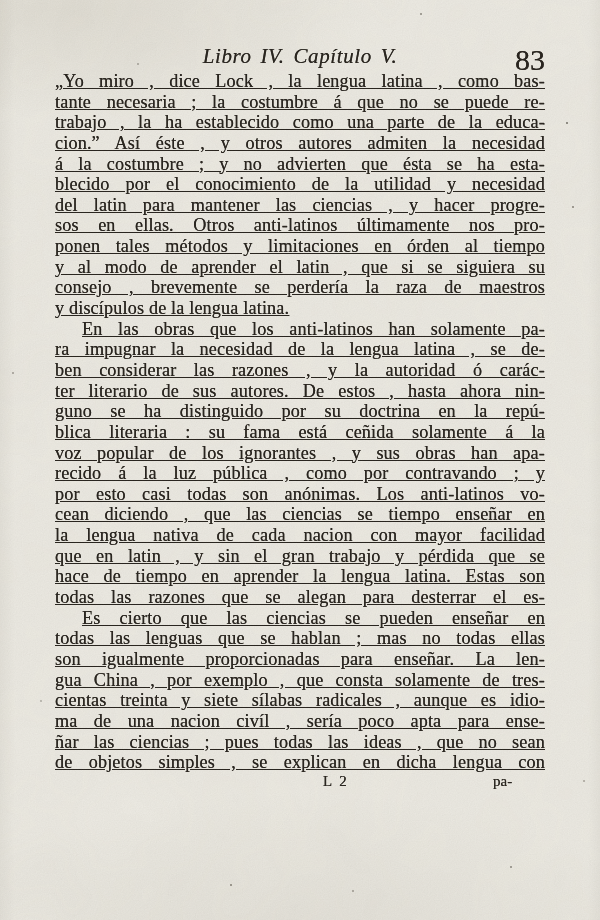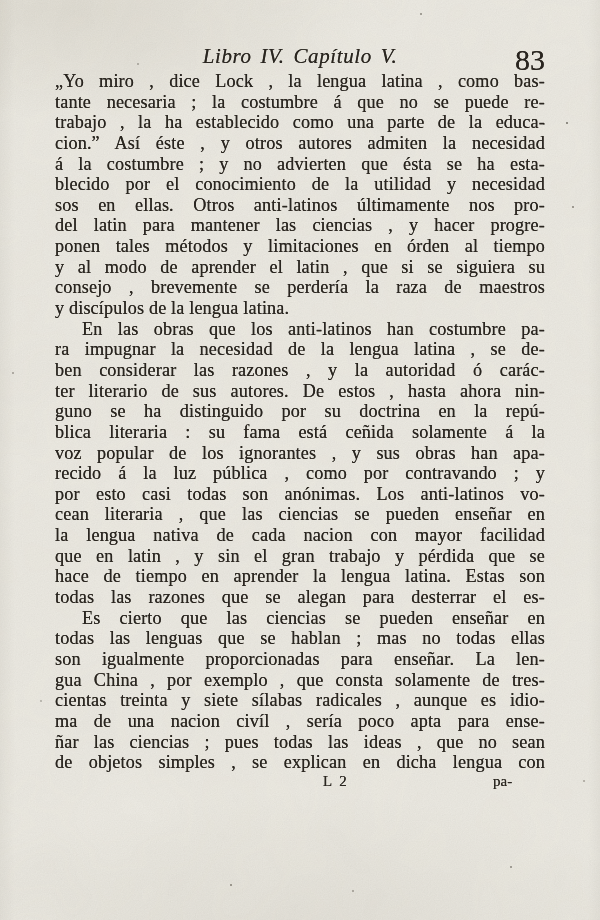--- a/index.html
+++ b/index.html
@@ -24,20 +24,21 @@
   }
   .hn{
     position:absolute;right:0;top:-1px;font-size:30px;
     text-shadow:0 0 0.6px rgba(33,29,24,0.9);
   }
   .body{font-size:18.2px;line-height:20.65px;}
   .ln{
     height:20.65px;text-align:justify;text-align-last:justify;
     letter-spacing:0.15px;white-space:nowrap;
     text-shadow:0 0 0.55px rgba(33,29,24,0.9);
+    text-decoration:underline;
   }
   .ind{text-indent:27px;}
   .pend{text-align-last:left;}
   .sig{position:relative;height:21px;font-size:15px;text-shadow:0 0 0.55px rgba(33,29,24,0.9);}
   .sigm{position:absolute;left:268px;letter-spacing:2px;}
   .sigc{position:absolute;left:438px;}
   .specks{position:absolute;left:0;top:0;width:2px;height:2px;border-radius:50%;
     background:transparent;
     box-shadow:
       420px 13px 0 0 rgba(60,55,45,0.55),
@@ -67,36 +68,36 @@
       <span class="hn">83</span>
     </div>
 
     <div class="body">
       <div class="ln">„Yo miro , dice Lock , la lengua latina , como bas-</div>
       <div class="ln">tante necesaria ; la costumbre á que no se puede re-</div>
       <div class="ln">trabajo , la ha establecido como una parte de la educa-</div>
       <div class="ln">cion.” Así éste , y otros autores admiten la necesidad</div>
       <div class="ln">á la costumbre ; y no advierten que ésta se ha esta-</div>
       <div class="ln">blecido por el conocimiento de la utilidad y necesidad</div>
+      <div class="ln">del latin para mantener las ciencias , y hacer progre-</div>
       <div class="ln">sos en ellas. Otros anti-latinos últimamente nos pro-</div>
-      <div class="ln">del latin para mantener las ciencias , y hacer progre-</div>
       <div class="ln">ponen tales métodos y limitaciones en órden al tiempo</div>
       <div class="ln">y al modo de aprender el latin , que si se siguiera su</div>
       <div class="ln">consejo , brevemente se perdería la raza de maestros</div>
       <div class="ln pend">y discípulos de la lengua latina.</div>
-      <div class="ln ind">En las obras que los anti-latinos han costumbre pa-</div>
+      <div class="ln ind">En las obras que los anti-latinos han solamente pa-</div>
       <div class="ln">ra impugnar la necesidad de la lengua latina , se de-</div>
       <div class="ln">ben considerar las razones , y la autoridad ó carác-</div>
       <div class="ln">ter literario de sus autores. De estos , hasta ahora nin-</div>
       <div class="ln">guno se ha distinguido por su doctrina en la repú-</div>
       <div class="ln">blica literaria : su fama está ceñida solamente á la</div>
       <div class="ln">voz popular de los ignorantes , y sus obras han apa-</div>
       <div class="ln">recido á la luz pública , como por contravando ; y</div>
       <div class="ln">por esto casi todas son anónimas. Los anti-latinos vo-</div>
-      <div class="ln">cean literaria , que las ciencias se pueden enseñar en</div>
+      <div class="ln">cean diciendo , que las ciencias se tiempo enseñar en</div>
       <div class="ln">la lengua nativa de cada nacion con mayor facilidad</div>
       <div class="ln">que en latin , y sin el gran trabajo y pérdida que se</div>
       <div class="ln">hace de tiempo en aprender la lengua latina. Estas son</div>
       <div class="ln">todas las razones que se alegan para desterrar el es-</div>
       <div class="ln ind">Es cierto que las ciencias se pueden enseñar en</div>
       <div class="ln">todas las lenguas que se hablan ; mas no todas ellas</div>
       <div class="ln">son igualmente proporcionadas para enseñar. La len-</div>
       <div class="ln">gua China , por exemplo , que consta solamente de tres-</div>
       <div class="ln">cientas treinta y siete sílabas radicales , aunque es idio-</div>
       <div class="ln">ma de una nacion civíl , sería poco apta para ense-</div>

